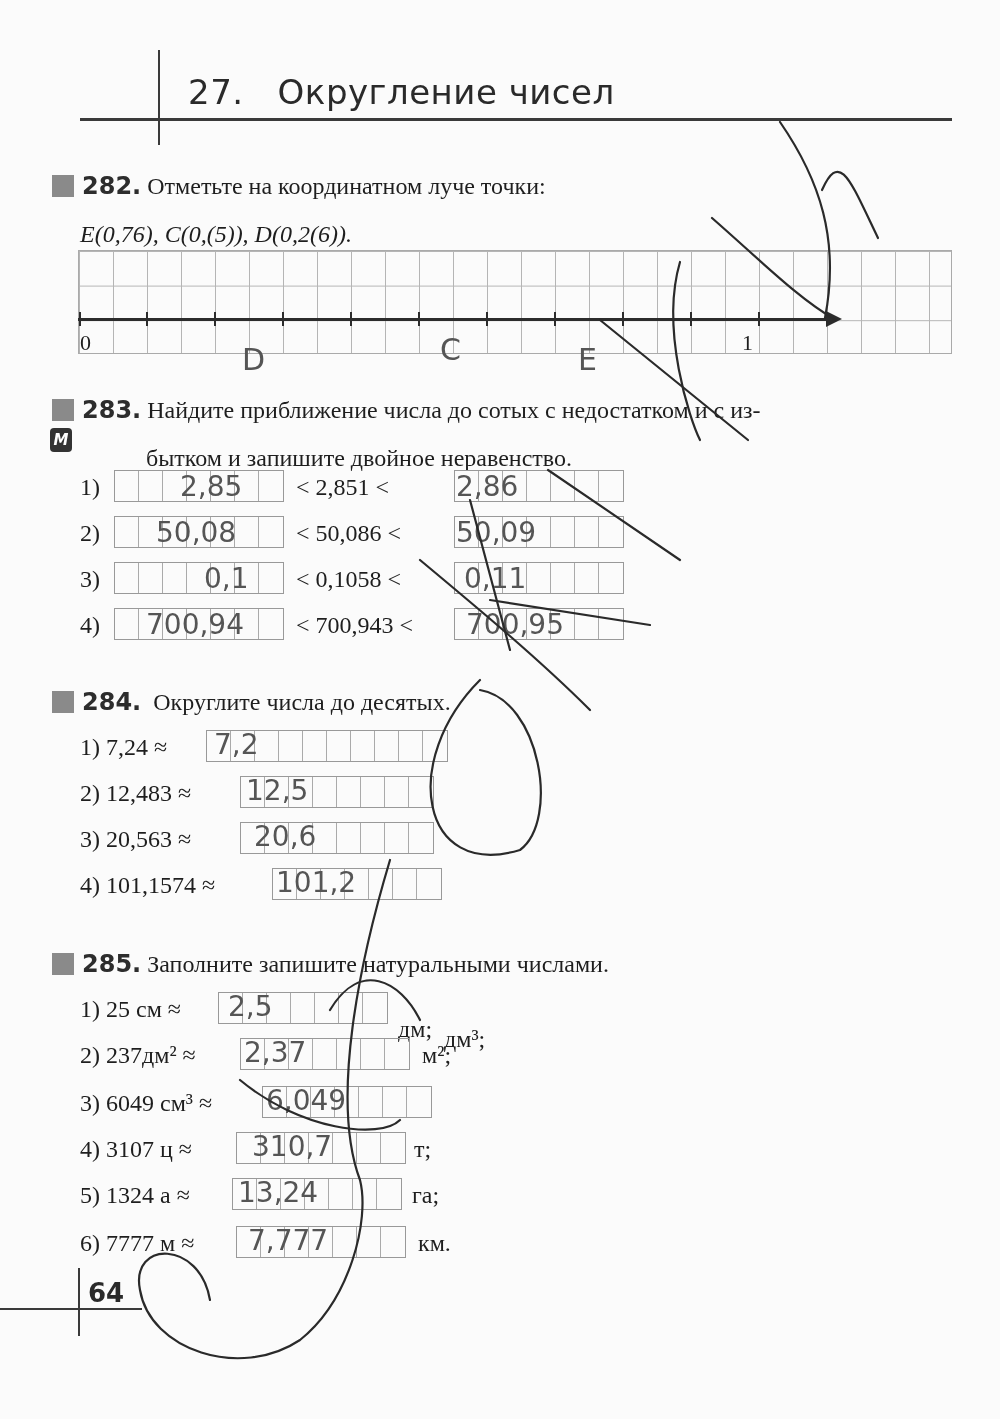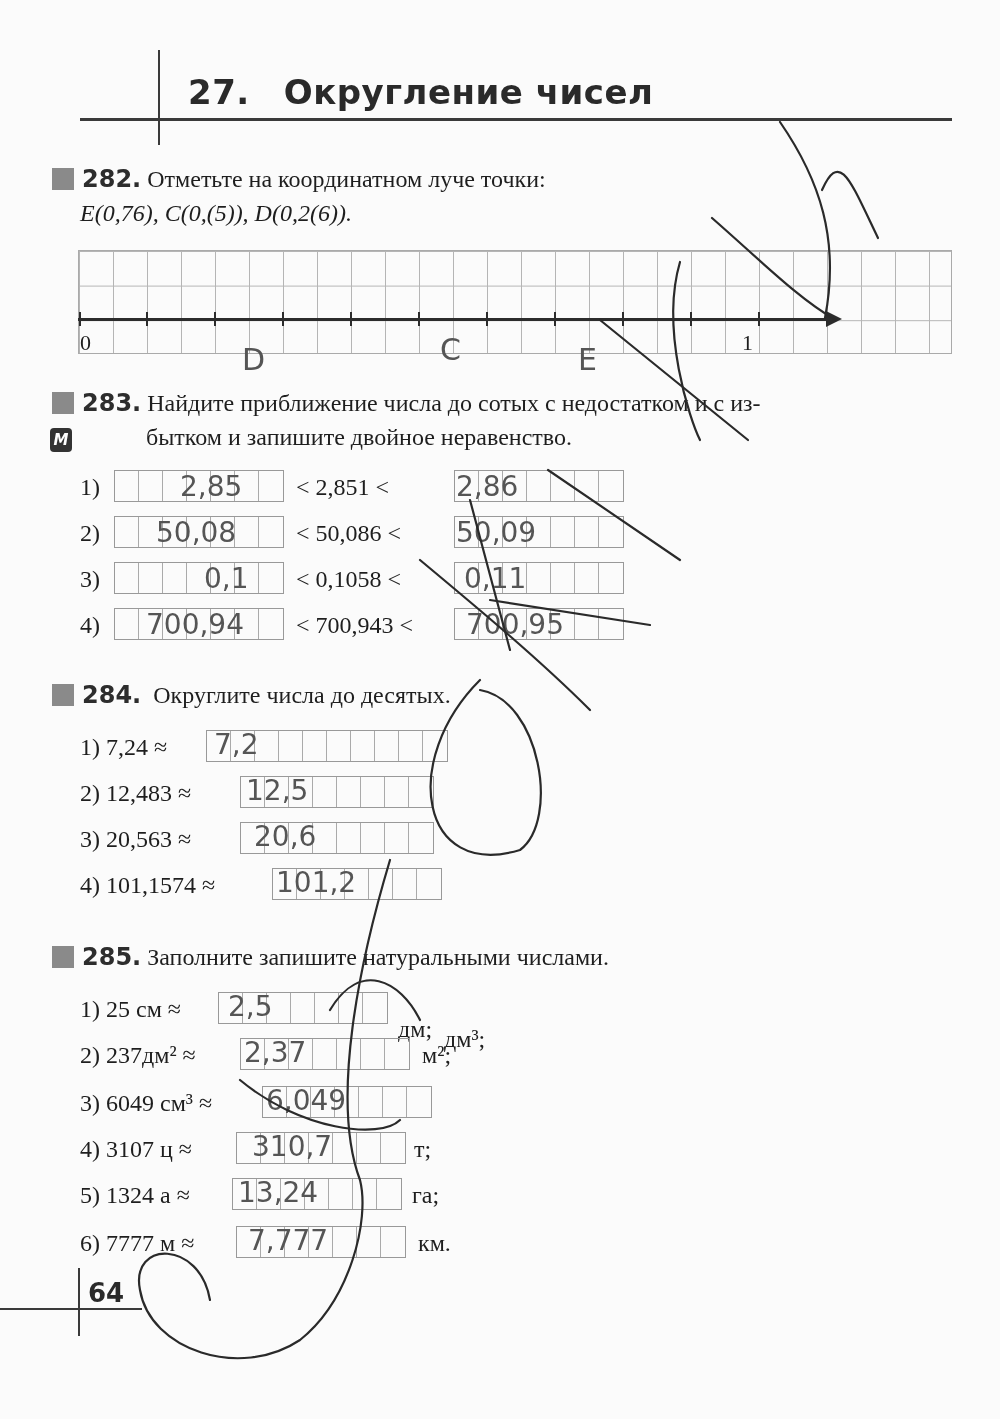--- a/index.html
+++ b/index.html
@@ -1,26 +1,26 @@
 <!DOCTYPE html>
 <html><head>
 <meta charset="utf-8">
 <style>
   html, body { margin:0; padding:0; }
   body { width:1000px; height:1419px; background:#fbfbfb; position:relative; overflow:hidden;
          font-family:"Liberation Serif", serif; color:#1e1e1e; }
   .abs { position:absolute; }
   .vrule { position:absolute; width:2px; background:#3a3a3a; }
   .hrule { position:absolute; height:3px; background:#3a3a3a; }
-  .title { position:absolute; left:188px; top:72px; font-family:"DejaVu Sans", sans-serif; font-weight:bold;
+  .title { position:absolute; left:188px; top:72px; font-family:"DejaVu Sans", sans-serif; font-weight:normal;
            font-size:34px; color:#2a2a2a; letter-spacing:0.5px; }
   .title .num { margin-right:34px; }
   .sq { display:inline-block; width:22px; height:22px; background:#8a8a8a; vertical-align:-3px; margin-right:8px; }
   .tnum { font-family:"DejaVu Sans", sans-serif; font-weight:bold; font-size:24px; color:#2d2d2d; }
-  .task { position:absolute; left:52px; font-size:24px; line-height:34px; }
+  .task { position:absolute; left:52px; font-size:24px; line-height:48px; }
   .line { position:absolute; left:80px; font-size:24px; }
   .it { font-style:italic;margin-top:16px; }
   .cells { position:absolute; display:flex; border:1px solid #999; height:32px; box-sizing:border-box; }
   .cell { width:24px; height:30px; border-right:1px solid #aaa; box-sizing:border-box; font-family:"DejaVu Sans", sans-serif;
           font-size:24px; color:#5a5a5a; text-align:center; line-height:30px; }
   .cell:last-child { border-right:none; }
   .grid { position:absolute; left:78px; top:250px; width:874px; height:104px;
           background-image: linear-gradient(#b5b5b5 1px, transparent 1px), linear-gradient(90deg, #b5b5b5 1px, transparent 1px);
           background-size: 34px 34.6px; border:1px solid #aaa; box-sizing:border-box; }
   .axis { position:absolute; left:78px; top:318px; width:760px; height:3px; background:#2c2c2c; }

